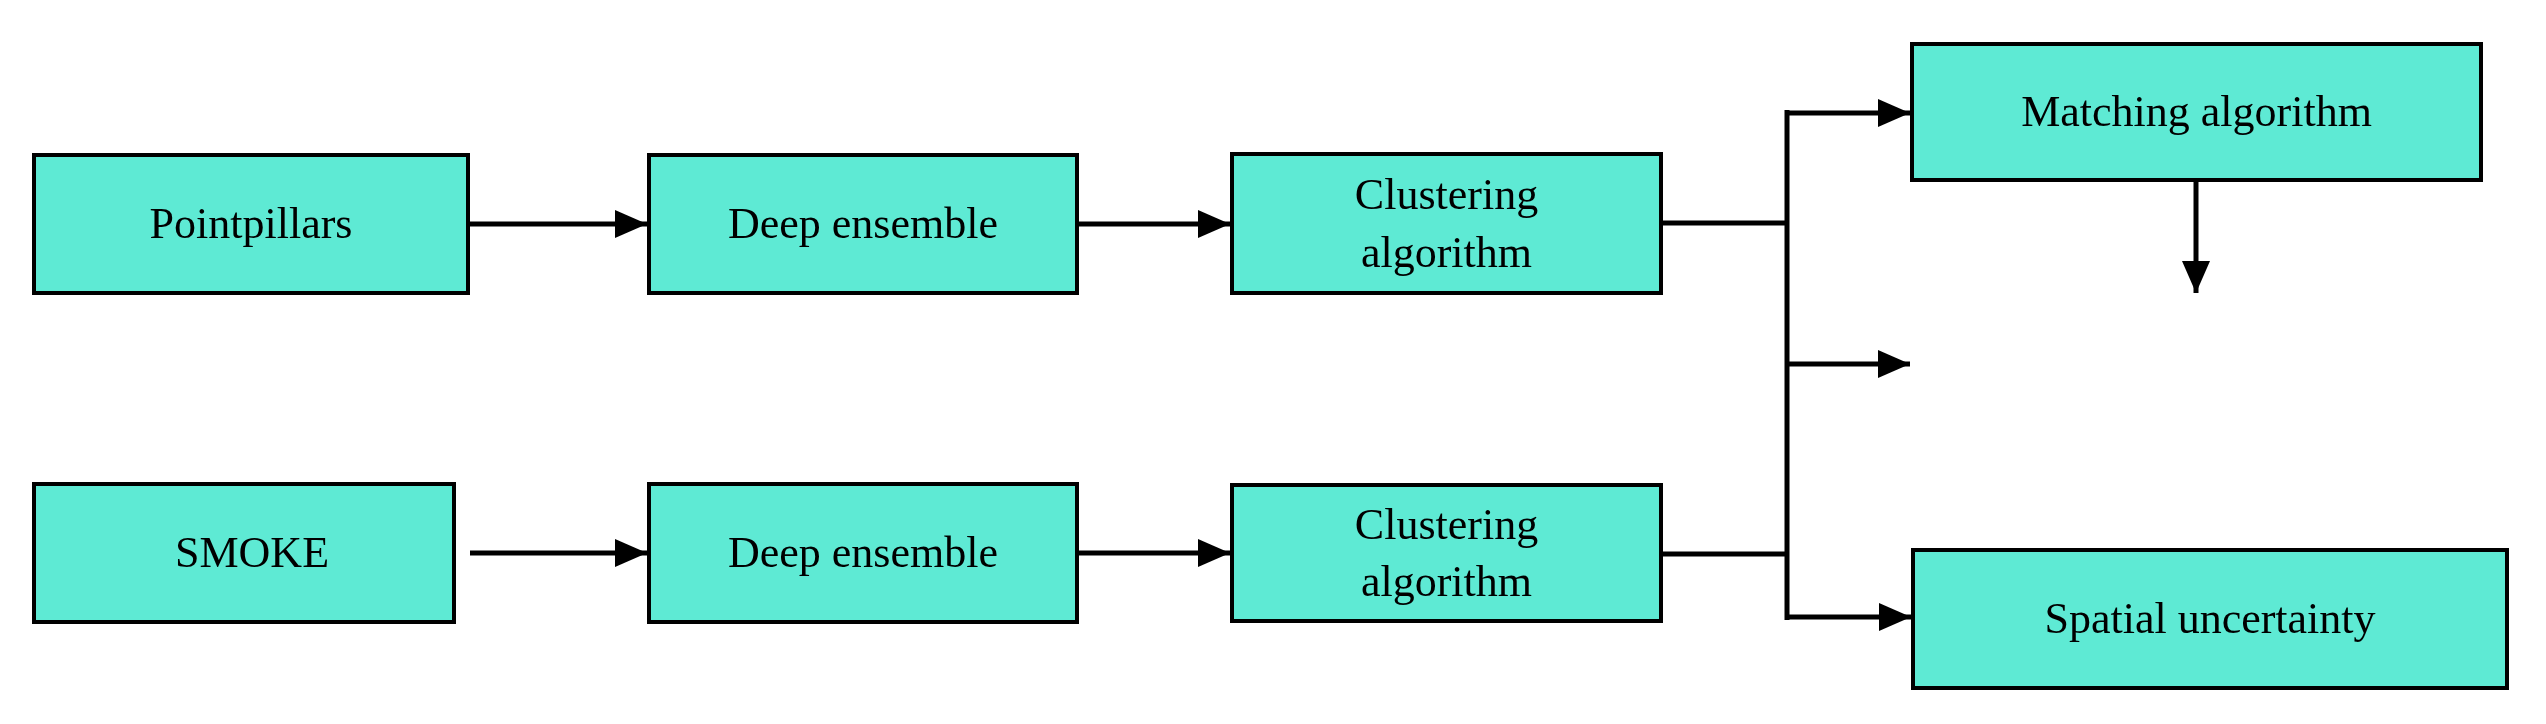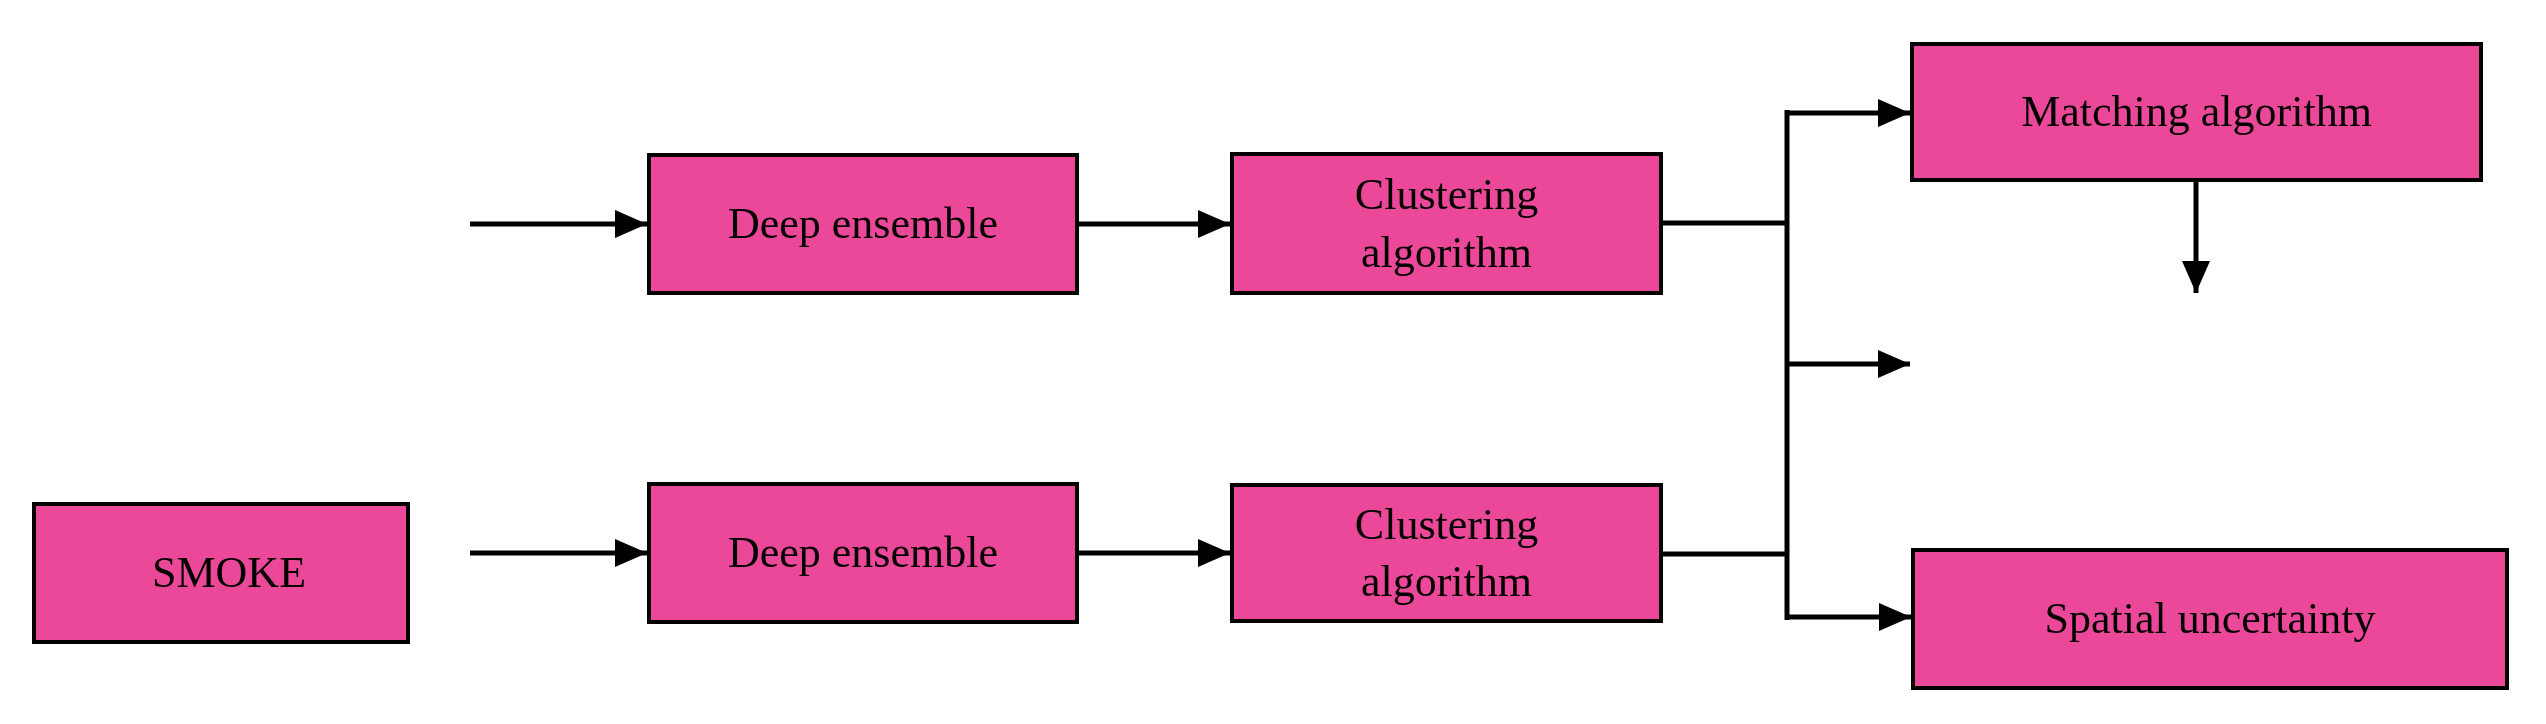--- a/index.html
+++ b/index.html
@@ -19,42 +19,42 @@
     position: absolute;
     left: 0;
     top: 0;
     width: 2546px;
     height: 724px;
   }
   .node {
     position: absolute;
     box-sizing: border-box;
     border: 4px solid #000000;
-    background: #ec4899;
+    background: #5eead4;
     display: flex;
     align-items: center;
     justify-content: center;
     text-align: center;
     font-size: 44px;
     line-height: 1.3;
   }
   .node .label {
     display: inline-block;
   }
   .label-narrow {
     max-width: 290px;
   }
   .label-mid {
     max-width: 520px;
   }
   
   #n-pointpillars      { left: 32px;   top: 153px; width: 438px; height: 142px; }
   #n-deep-ensemble-top { left: 647px;  top: 153px; width: 432px; height: 142px; }
   #n-clustering-top    { left: 1230px; top: 152px; width: 433px; height: 143px; }
-  #n-smoke             { left: 32px;   top: 502px; width: 378px; height: 142px; padding-left: 16px; }
+  #n-smoke             { left: 32px;   top: 482px; width: 424px; height: 142px; padding-left: 16px; }
   #n-deep-ensemble-bot { left: 647px;  top: 482px; width: 432px; height: 142px; }
   #n-clustering-bot    { left: 1230px; top: 483px; width: 433px; height: 140px; }
   #n-matching          { left: 1910px; top: 42px;  width: 573px; height: 140px; }
   #n-perceived         { left: 1910px; top: 293px; width: 573px; height: 141px; }
   #n-spatial           { left: 1911px; top: 548px; width: 598px; height: 142px; }
 </style>
 </head>
 <body>
 
 <div class="diagram">
@@ -76,20 +76,23 @@
 
     <line x1="1787" y1="110" x2="1787" y2="620" stroke="#000000" stroke-width="5"></line>
 
     <line x1="1785" y1="113" x2="1910" y2="113" stroke="#000000" stroke-width="5" marker-end="url(#arrowhead)"></line>
     <line x1="1785" y1="364" x2="1910" y2="364" stroke="#000000" stroke-width="5" marker-end="url(#arrowhead)"></line>
     <line x1="1785" y1="617" x2="1911" y2="617" stroke="#000000" stroke-width="5" marker-end="url(#arrowhead)"></line>
 
     <line x1="2196" y1="182" x2="2196" y2="293" stroke="#000000" stroke-width="5" marker-end="url(#arrowhead)"></line>
   </svg>
 
+  <div class="node" id="n-pointpillars">
+    <span class="label">Pointpillars</span>
+  </div>
 
   <div class="node" id="n-deep-ensemble-top">
     <span class="label">Deep ensemble</span>
   </div>
 
   <div class="node" id="n-clustering-top">
     <span class="label label-narrow">Clustering algorithm</span>
   </div>
 
   <div class="node" id="n-smoke">

